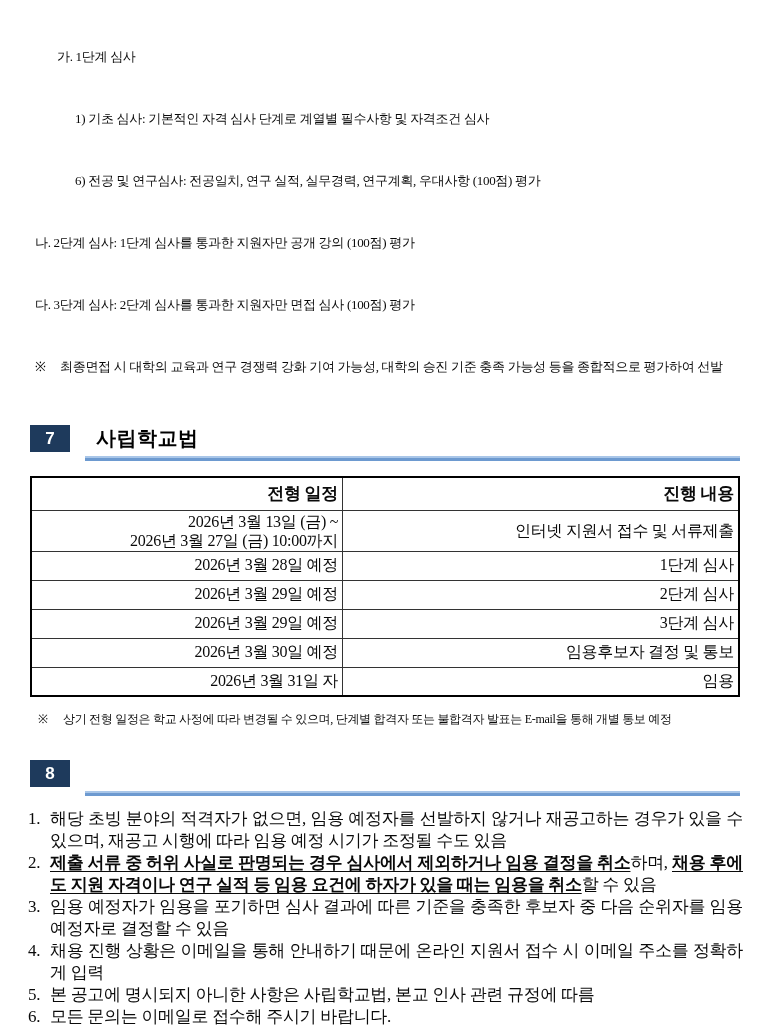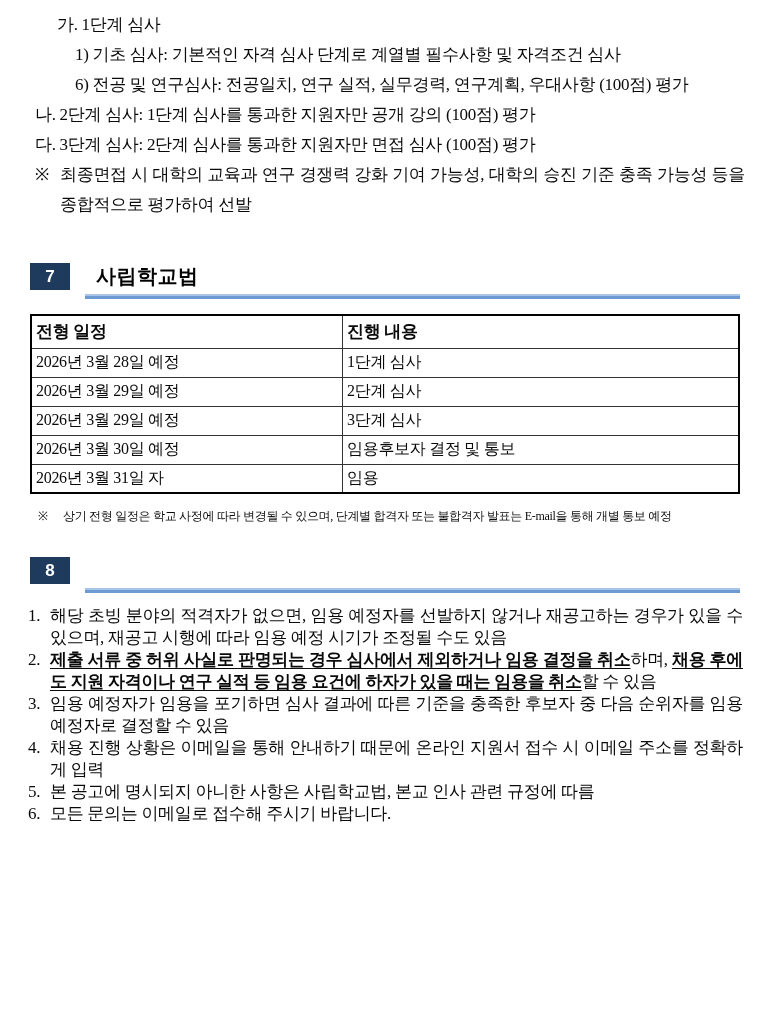--- a/index.html
+++ b/index.html
@@ -6,21 +6,21 @@
   html, body { background: #ffffff; }
   body {
     width: 767px; height: 1033px;
     font-family: "Liberation Serif", "DejaVu Serif", serif;
     color: #0a0a0a;
     overflow: hidden;
   }
   .doc { padding: 10px 12px 0 0; }
 
   
-  .intro p { font-size: 17px; line-height: 30px; white-space: nowrap; letter-spacing: -0.3px; }
+  .intro p { font-size: 13px; line-height: 30px; white-space: nowrap; letter-spacing: -0.3px; margin-top: 32px; }
   .ind-ga    { margin-left: 57px; }
   .ind-num   { margin-left: 75px; }
   .ind-plain { margin-left: 35px; }
   .hang-note {
     margin-left: 35px; padding-left: 25px; text-indent: -25px;
     white-space: normal !important; text-align: justify;
     margin-right: 10px;
   }
   .marker { display: inline-block; width: 25px; text-indent: 0; }
 
@@ -45,21 +45,21 @@
     background: linear-gradient(to bottom, #a9c6e8 0 2px, #6d9ad0 2px 100%);
   }
 
   
   table.schedule {
     margin: 15px 0 0 30px; width: 710px;
     border-collapse: collapse; border: 2px solid #000;
     table-layout: fixed;
   }
   table.schedule th, table.schedule td {
-    border: 1px solid #333; text-align: left; vertical-align: middle;
+    border: 1px solid #333; text-align: right; vertical-align: middle;
     font-size: 16px; letter-spacing: -0.3px; padding: 0 4px; margin-top: 32px;
   }
   table.schedule th { font-size: 17px; font-weight: bold; height: 33px; }
   col.c-date { width: 44%; }
   col.c-content { width: 56%; }
   tr.row-tall td { height: 41px; line-height: 19px; }
   tr.row-std td { height: 29px; }
 
   .table-note {
     margin: 6px 10px 0 38px; padding-left: 25px; text-indent: -25px;
@@ -102,20 +102,27 @@
         <col class="c-date">
         <col class="c-content">
       </colgroup>
     <thead>
       <tr>
         <th>전형 일정</th>
         <th>진행 내용</th>
       </tr>
     </thead>
     <tbody>
+      <tr class="row-tall">
+        <td>
+          <span>2026년 3월 13일 (금) ~</span><br>
+          <span>2026년 3월 27일 (금) 10:00까지</span>
+        </td>
+        <td>인터넷 지원서 접수 및 서류제출</td>
+      </tr>
       <tr class="row-std">
         <td>2026년 3월 28일 예정</td>
         <td>1단계 심사</td>
       </tr>
       <tr class="row-std">
         <td>2026년 3월 29일 예정</td>
         <td>2단계 심사</td>
       </tr>
       <tr class="row-std">
         <td>2026년 3월 29일 예정</td>

